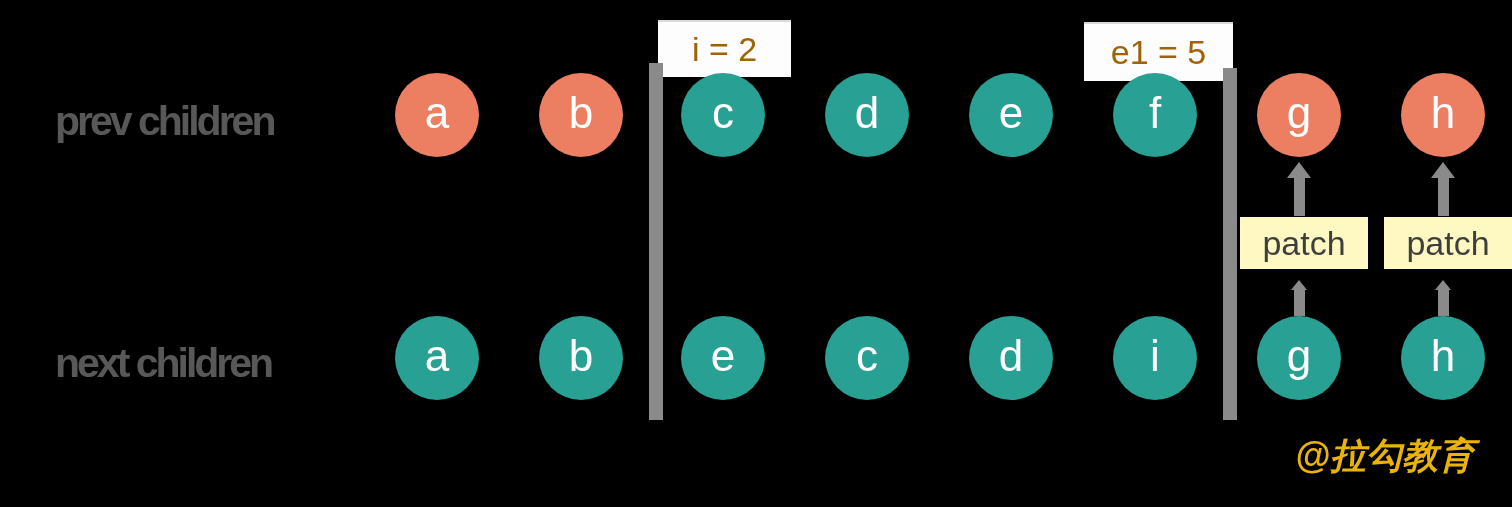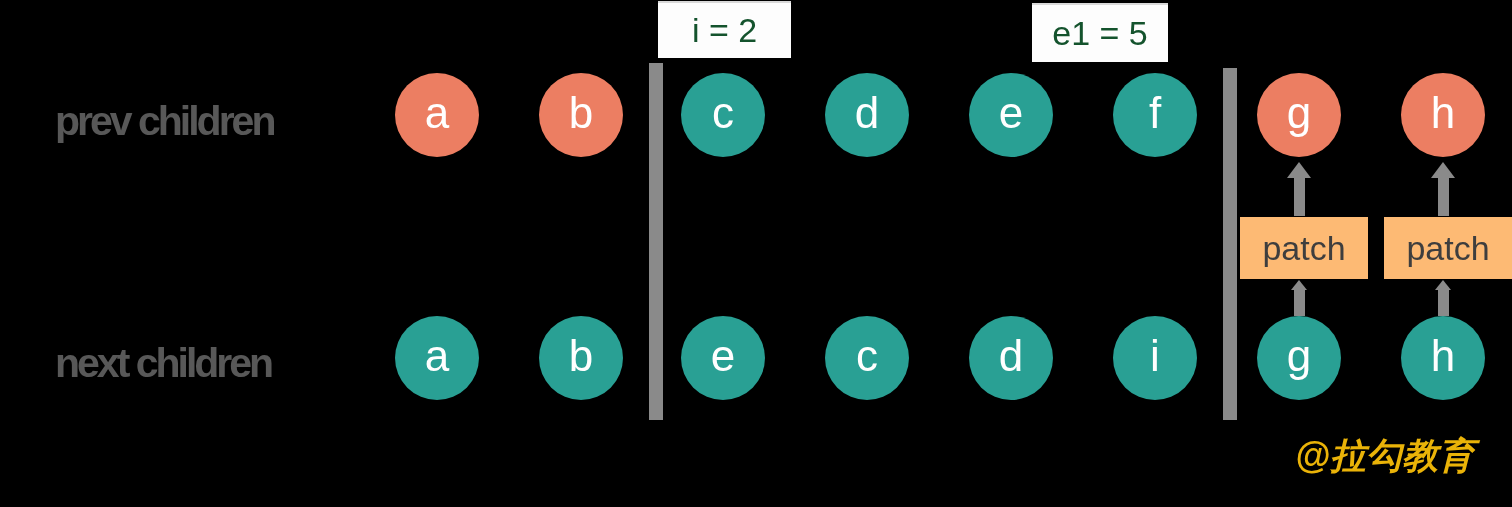--- a/index.html
+++ b/index.html
@@ -51,33 +51,34 @@
   .divider.d1 { left: 649px; top: 63px;  height: 357px; }
   .divider.d2 { left: 1223px; top: 68px; height: 352px; }
 
   .marker-box {
     position: absolute;
     background: #fdfdfd;
     border-top: 2px solid #d9d9d9;
     display: flex;
     align-items: center;
     justify-content: center;
-    color: #14532d;
+    color: #a16207;
     font-size: 34px;
+    margin-top: 19px;
   }
   .marker-box.i  { left: 658px;  top: 1px;   width: 133px; height: 57px; }
-  .marker-box.e1 { left: 1032px; top: 3px;   width: 136px; height: 59px; }
+  .marker-box.e1 { left: 1084px; top: 3px;   width: 149px; height: 59px; }
   .marker-box.e2 { left: 1090px; top: 434px; width: 157px; height: 58px; }
 
   .patch-box {
     position: absolute;
     top: 217px;
     width: 128px;
-    height: 62px;
-    background: #fdba74;
+    height: 52px;
+    background: #fef9c3;
     display: flex;
     align-items: center;
     justify-content: center;
     color: #3e3e3e;
     font-size: 34px;
   }
   .patch-box.p1 { left: 1240px; }
   .patch-box.p2 { left: 1384px; }
 
   .arrow-seg {

